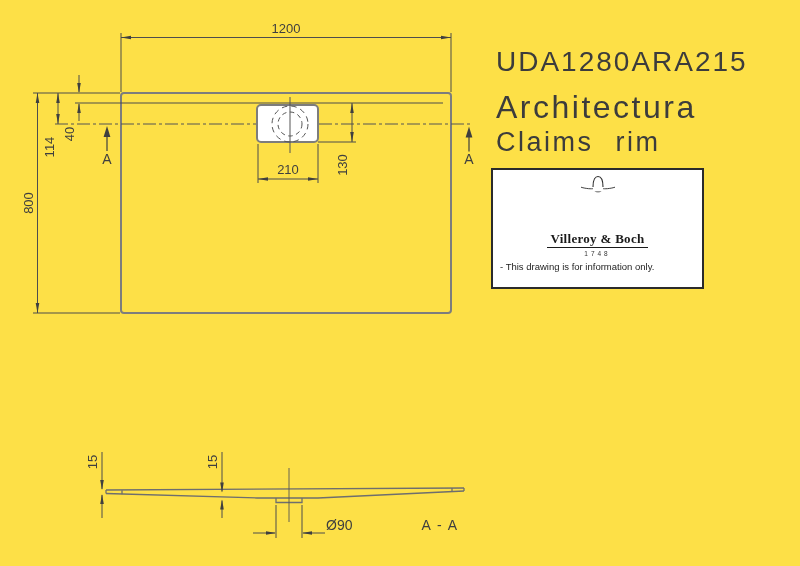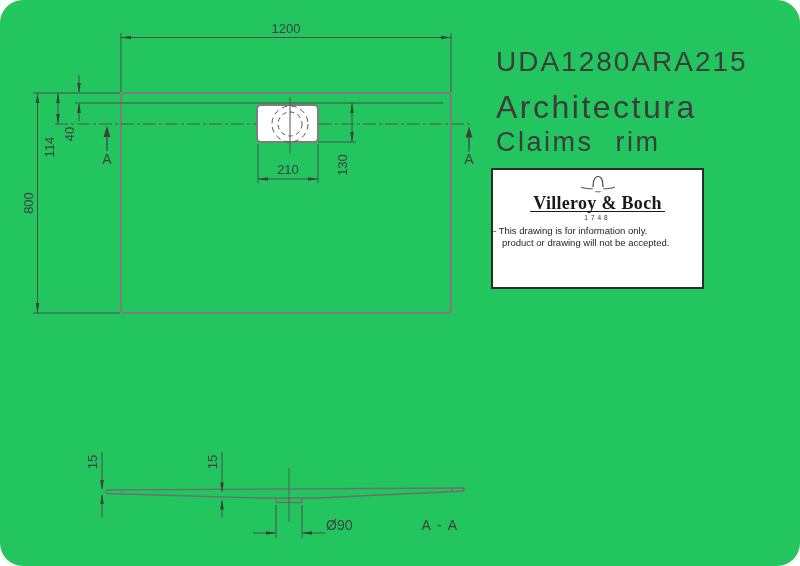--- a/index.html
+++ b/index.html
@@ -1,37 +1,37 @@
 <!DOCTYPE html>
 <html><head>
 <meta charset="utf-8">
 <style>
   html,body{margin:0;padding:0;background:#fff;}
-  .canvas{position:relative;width:800px;height:566px;background:#22c55e;overflow:hidden;
-          font-family:"Liberation Sans",sans-serif;border-radius:23px;}
+  .canvas{position:relative;width:800px;height:566px;background:#fde047;overflow:hidden;
+          font-family:"Liberation Sans",sans-serif;}
   .drawing-svg{position:absolute;left:0;top:0;}
 
   
   .title-code{position:absolute;left:496px;top:46px;font-size:28px;letter-spacing:2px;
               color:#3c3c3c;white-space:nowrap;}
   .title-series{position:absolute;left:496px;top:89px;font-size:32px;letter-spacing:2.5px;
                 color:#3c3c3c;white-space:nowrap;}
   .title-variant{position:absolute;left:496px;top:127px;font-size:27px;letter-spacing:2.5px;
                  word-spacing:12px;color:#3c3c3c;white-space:nowrap;}
 
   
   .vb-box{position:absolute;left:491px;top:168px;width:209px;height:114px;
           border:2px solid #2b2b2b;background:#fff;display:flex;flex-direction:column;
           align-items:center;padding-top:3px;}
   .vb-logo{height:22px;margin-top:1px;}
-  .vb-brand{font-family:"Liberation Serif",serif;font-weight:700;font-size:18px;color:#1a1a1a;
+  .vb-brand{font-family:"Liberation Serif",serif;font-weight:700;font-size:13px;color:#1a1a1a;
             border-bottom:1.5px solid #1a1a1a;padding:0 3px 1px 3px;letter-spacing:0.3px;
-            line-height:14px;}
+            line-height:14px;margin-top:36px;}
   .vb-year{font-size:6.5px;letter-spacing:3px;color:#333;margin-top:2px;line-height:7px;}
-  .vb-notes{align-self:stretch;margin-top:4px;padding-right:2px;
+  .vb-notes{align-self:stretch;margin-top:4px;padding-left:7px;padding-right:2px;
             font-size:9.5px;line-height:12px;color:#1d1d1d;}
   .vb-note-cont{padding-left:9px;}
 
   
   .dim{font-family:"Liberation Sans",sans-serif;font-size:13px;fill:#3f3f3f;}
   .dim-lg{font-family:"Liberation Sans",sans-serif;font-size:14px;fill:#3f3f3f;}
 </style>
 </head>
 <body>
 
@@ -169,17 +169,16 @@
     <svg class="vb-logo" width="44" height="22" viewBox="0 0 44 22" fill="none">
       <path d="M17,13 C17,5 19.5,2.5 22,2.5 C24.5,2.5 27,5 27,13" stroke="#2b2b2b" stroke-width="1.1"></path>
       <path d="M5,13.2 C10,14.8 16,15 17,14.6" stroke="#2b2b2b" stroke-width="0.9"></path>
       <path d="M39,13.2 C34,14.8 28,15 27,14.6" stroke="#2b2b2b" stroke-width="0.9"></path>
       <path d="M18.5,17 C19.5,18.8 24.5,18.8 25.5,17 C24,17.8 20,17.8 18.5,17 Z" fill="#2b2b2b" stroke="none"></path>
     </svg>
     <div class="vb-brand">Villeroy &amp; Boch</div>
     <div class="vb-year">1748</div>
     <div class="vb-notes">
       <div>- This drawing is for information only.</div>
-      <div class="vb-note-cont">product or drawing will not be accepted.</div>
     </div>
   </div>
 
 </div>
 
 </body></html>

